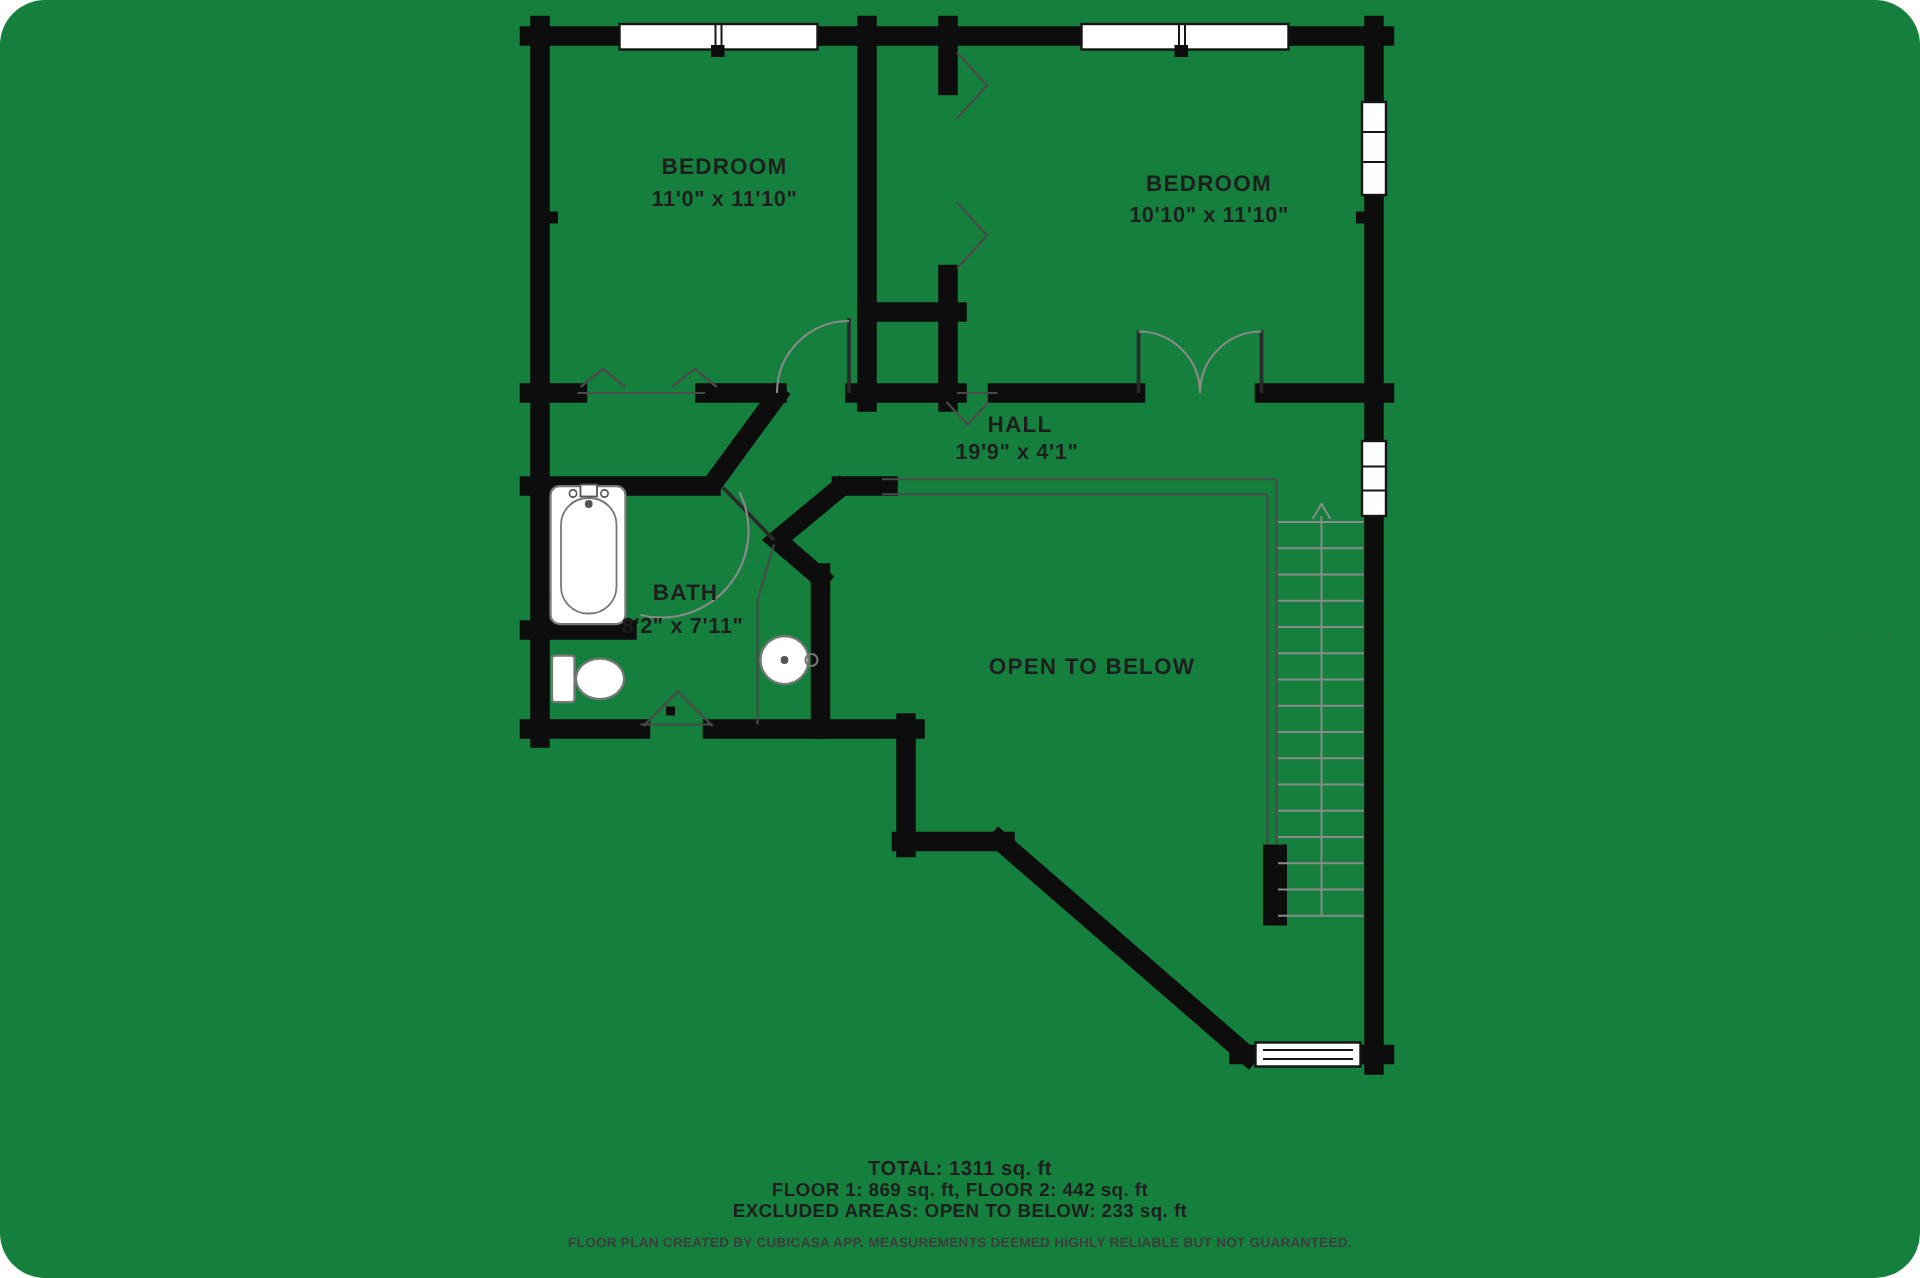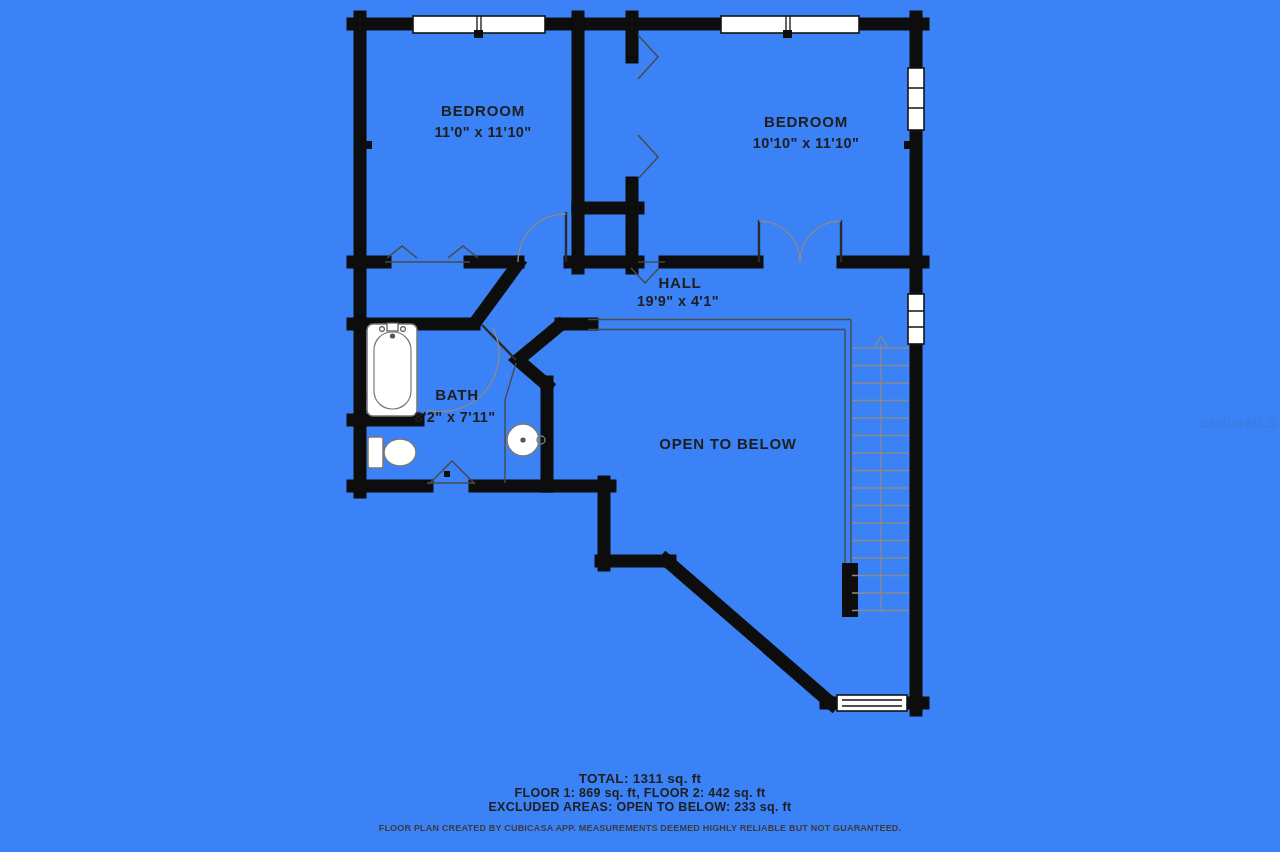--- a/index.html
+++ b/index.html
@@ -7,22 +7,23 @@
     padding: 0;
     background: #ffffff;
     width: 1280px;
     height: 852px;
     font-family: "Liberation Sans", sans-serif;
   }
   .plan-wrap {
     position: relative;
     width: 1280px;
     height: 852px;
-    background: #3b82f6;
+    background: #15803d;
     overflow: hidden;
+    border-radius: 30px;
   }
   svg { display: block; }
   text {
     font-family: "Liberation Sans", sans-serif;
     fill: #1e1e1e;
   }
   .room-name   { font-size: 15px; font-weight: 700; letter-spacing: 0.8px; }
   .room-dims   { font-size: 14.5px; font-weight: 600; letter-spacing: 0.4px; }
   .sum-total   { font-size: 13.5px; font-weight: 700; letter-spacing: 0.3px; }
   .sum-line    { font-size: 12.5px; font-weight: 600; letter-spacing: 0.3px; }

